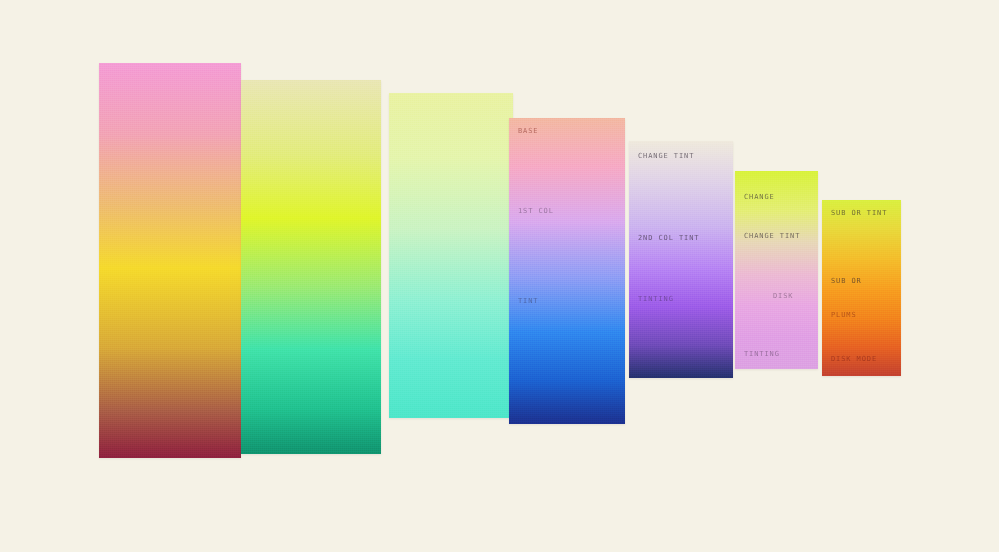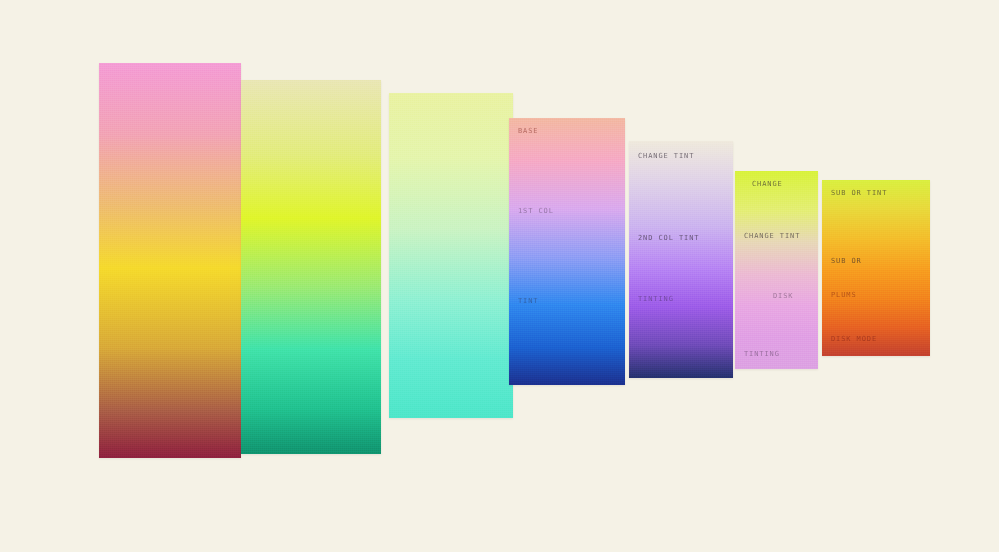--- a/index.html
+++ b/index.html
@@ -82,43 +82,43 @@
       <div class="panel-noise"></div>
     </div>
     <div class="panel" style="left: 241px; top: 80px; width: 140px; height: 374px;">
       <div class="panel-fill" style="background: linear-gradient(rgb(233, 230, 179) 0%, rgb(226, 236, 122) 20%, rgb(223, 245, 42) 37%, rgb(155, 234, 111) 55%, rgb(63, 226, 168) 72%, rgb(32, 192, 140) 88%, rgb(16, 145, 108) 100%);"></div>
       <div class="panel-noise"></div>
     </div>
     <div class="panel" style="left: 389px; top: 93px; width: 124px; height: 325px;">
       <div class="panel-fill" style="background: linear-gradient(rgb(233, 242, 160) 0%, rgb(228, 245, 171) 20%, rgb(201, 243, 194) 42%, rgb(140, 240, 210) 64%, rgb(96, 234, 208) 82%, rgb(76, 230, 200) 100%);"></div>
       <div class="panel-noise"></div>
     </div>
-    <div class="panel" style="left: 509px; top: 118px; width: 116px; height: 267px;">
+    <div class="panel" style="left: 509px; top: 118px; width: 116px; height: 306px;">
       <div class="panel-fill" style="background: linear-gradient(rgb(243, 183, 160) 0%, rgb(246, 168, 196) 16%, rgb(217, 168, 238) 34%, rgb(141, 156, 245) 52%, rgb(47, 133, 239) 70%, rgb(27, 95, 208) 86%, rgb(27, 47, 140) 100%);"></div>
       <div class="panel-noise"></div>
       <div class="panel-label warm" style="top: 10px;">BASE</div>
       <div class="panel-label dim" style="top: 90px;">1ST COL</div>
       <div class="panel-label dim" style="top: 180px;">TINT</div>
     </div>
     <div class="panel" style="left: 629px; top: 141px; width: 104px; height: 237px;">
       <div class="panel-fill" style="background: linear-gradient(rgb(239, 233, 220) 0%, rgb(222, 208, 232) 18%, rgb(203, 178, 239) 36%, rgb(181, 129, 244) 54%, rgb(155, 90, 232) 70%, rgb(109, 74, 184) 86%, rgb(36, 48, 107) 100%);"></div>
       <div class="panel-noise"></div>
       <div class="panel-label" style="top: 12px;">CHANGE TINT</div>
       <div class="panel-label" style="top: 94px;">2ND COL TINT</div>
       <div class="panel-label dim" style="top: 155px;">TINTING</div>
     </div>
     <div class="panel" style="left: 735px; top: 171px; width: 83px; height: 198px;">
       <div class="panel-fill" style="background: linear-gradient(rgb(216, 242, 58) 0%, rgb(227, 238, 114) 20%, rgb(231, 215, 182) 36%, rgb(236, 185, 210) 52%, rgb(232, 166, 226) 68%, rgb(224, 158, 228) 84%, rgb(220, 160, 226) 100%);"></div>
       <div class="panel-noise"></div>
-      <div class="panel-label" style="top: 10px; margin-left: 8px;">CHANGE</div>
+      <div class="panel-label" style="top: 23px;">CHANGE</div>
       <div class="panel-label" style="top: 62px;">CHANGE TINT</div>
       <div class="panel-label dim" style="top: 122px; margin-left: 29px;">DISK</div>
       <div class="panel-label dim" style="top: 180px;">TINTING</div>
     </div>
-    <div class="panel" style="left: 822px; top: 180px; width: 108px; height: 176px;">
+    <div class="panel" style="left: 822px; top: 200px; width: 79px; height: 176px;">
       <div class="panel-fill" style="background: linear-gradient(rgb(217, 239, 62) 0%, rgb(232, 217, 58) 16%, rgb(244, 187, 42) 34%, rgb(247, 154, 30) 52%, rgb(242, 128, 28) 68%, rgb(230, 95, 34) 84%, rgb(194, 64, 46) 100%);"></div>
       <div class="panel-noise"></div>
       <div class="panel-label" style="top: 10px;">SUB OR TINT</div>
       <div class="panel-label" style="top: 54px; margin-top: 24px;">SUB OR</div>
       <div class="panel-label warm" style="top: 112px;">PLUMS</div>
       <div class="panel-label warm" style="top: 156px;">DISK MODE</div>
     </div>
   </div>
 
 </body></html>

